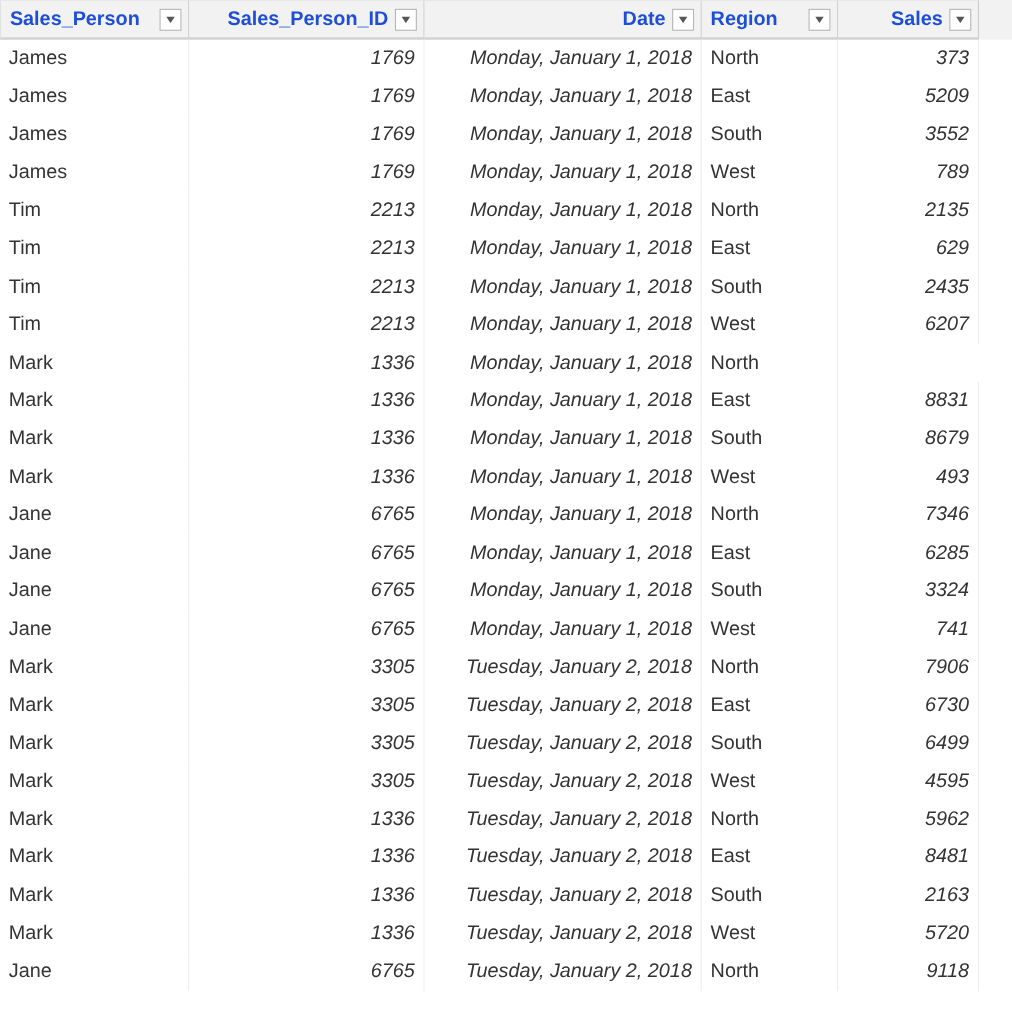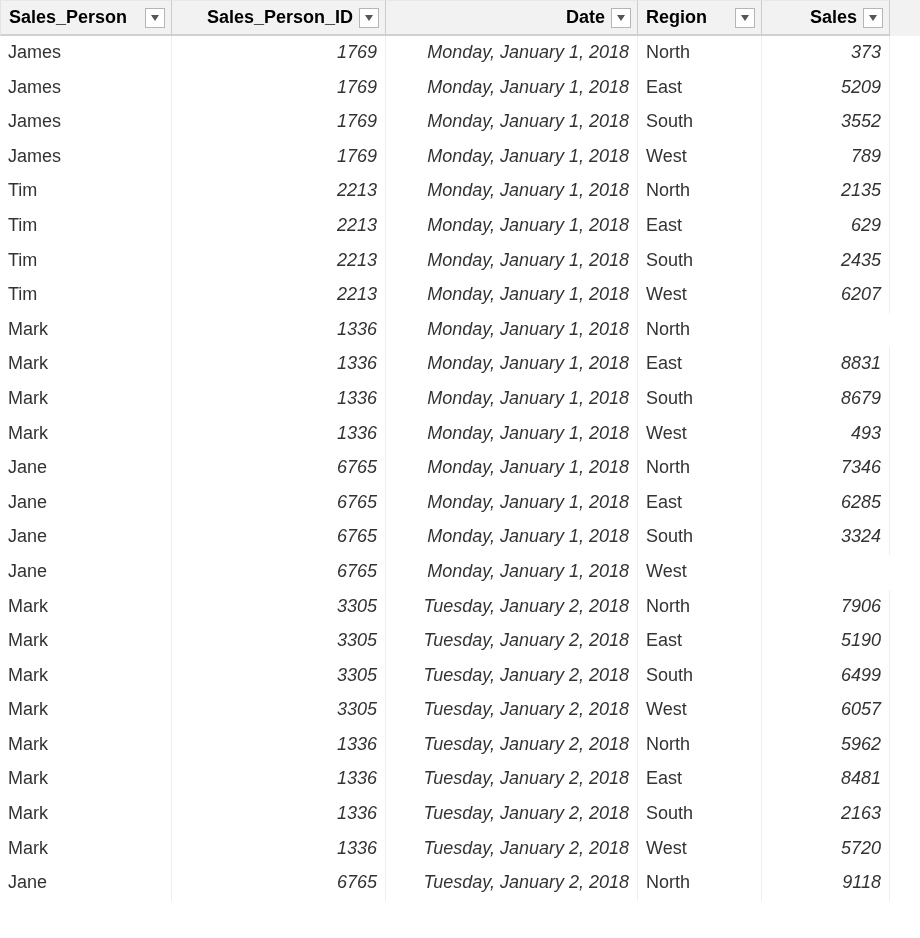--- a/index.html
+++ b/index.html
@@ -28,21 +28,21 @@
     display: flex;
     align-items: center;
     justify-content: space-between;
     background: #f2f2f2;
     border-right: 1px solid #cccccc;
     border-bottom: 2px solid #d0d0d0;
     border-top: 1px solid #e8e8e8;
     padding: 5px 6px 5px 8px;
     box-sizing: border-box;
     font-weight: 600;
-    color: #000000;
+    color: #1d4ed8;
     height: 36px;
   }
   .header-label {
     white-space: nowrap;
     overflow: hidden;
   }
   .filter-btn {
     width: 18px;
     height: 18px;
     border: 1px solid #b5b5b5;
@@ -239,48 +239,49 @@
         <div class="cell col-id">6765</div>
         <div class="cell col-date">Monday, January 1, 2018</div>
         <div class="cell col-region">South</div>
         <div class="cell col-sales">3324</div>
       </div>
       <div class="row">
         <div class="cell col-person">Jane</div>
         <div class="cell col-id">6765</div>
         <div class="cell col-date">Monday, January 1, 2018</div>
         <div class="cell col-region">West</div>
+        <div class="cell col-sales">741</div>
       </div>
       <div class="row">
         <div class="cell col-person">Mark</div>
         <div class="cell col-id">3305</div>
         <div class="cell col-date">Tuesday, January 2, 2018</div>
         <div class="cell col-region">North</div>
         <div class="cell col-sales">7906</div>
       </div>
       <div class="row">
         <div class="cell col-person">Mark</div>
         <div class="cell col-id">3305</div>
         <div class="cell col-date">Tuesday, January 2, 2018</div>
         <div class="cell col-region">East</div>
-        <div class="cell col-sales">5190</div>
+        <div class="cell col-sales">6730</div>
       </div>
       <div class="row">
         <div class="cell col-person">Mark</div>
         <div class="cell col-id">3305</div>
         <div class="cell col-date">Tuesday, January 2, 2018</div>
         <div class="cell col-region">South</div>
         <div class="cell col-sales">6499</div>
       </div>
       <div class="row">
         <div class="cell col-person">Mark</div>
         <div class="cell col-id">3305</div>
         <div class="cell col-date">Tuesday, January 2, 2018</div>
         <div class="cell col-region">West</div>
-        <div class="cell col-sales">6057</div>
+        <div class="cell col-sales">4595</div>
       </div>
       <div class="row">
         <div class="cell col-person">Mark</div>
         <div class="cell col-id">1336</div>
         <div class="cell col-date">Tuesday, January 2, 2018</div>
         <div class="cell col-region">North</div>
         <div class="cell col-sales">5962</div>
       </div>
       <div class="row">
         <div class="cell col-person">Mark</div>

